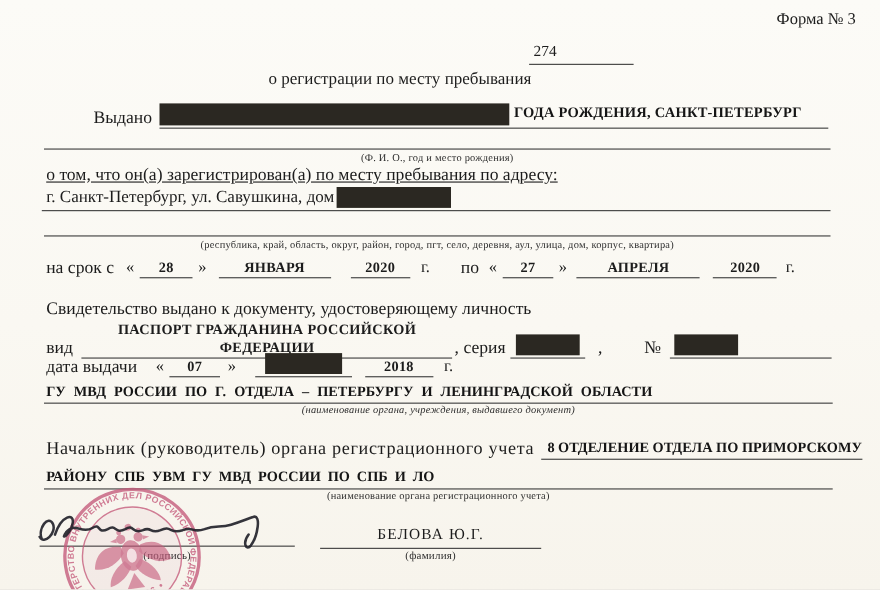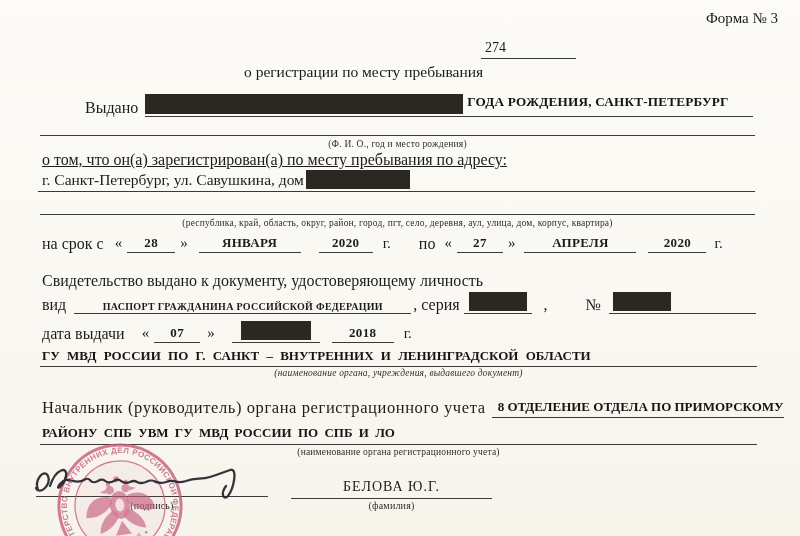--- a/index.html
+++ b/index.html
@@ -65,39 +65,39 @@
     <span class="quote" style="margin-left:4px;">»</span>
     <span class="fillcell" style="width:112px; margin-left:8px;">АПРЕЛЯ</span>
     <span class="fillcell" style="width:58px; margin-left:12px;">2020</span>
     <span class="yr" style="margin-left:8px;">г.</span>
   </div>
 
   <div class="abs lbl" style="left:42px; top:272px;">Свидетельство выдано к документу, удостоверяющему личность</div>
 
   <div class="abs rowflex" style="left:42px; top:292px; width:714px;">
     <span class="lbl">вид</span>
-    <span class="fillcell" style="width:337px; margin-left:8px; font-size:10px;">ПАСПОРТ ГРАЖДАНИНА РОССИЙСКОЙ ФЕДЕРАЦИИ</span>
+    <span class="fillcell" style="width:337px; margin-left:8px; font-size:13px;">ПАСПОРТ ГРАЖДАНИНА РОССИЙСКОЙ ФЕДЕРАЦИИ</span>
     <span class="lbl" style="margin-left:2px;">, серия</span>
     <span class="rule" style="width:68px; margin-left:4px; text-align:center; padding-bottom:2px;"><span class="bar" style="width:58px; height:19px; vertical-align:bottom;"></span></span>
     <span class="lbl" style="margin-left:12px;">,</span>
     <span class="lbl" style="margin-left:38px;">№</span>
     <span class="rule" style="flex:1; margin-left:8px; padding:0 0 2px 4px;"><span class="bar" style="width:58px; height:19px; vertical-align:bottom;"></span></span>
   </div>
 
   <div class="abs rowflex" style="left:42px; top:321px;">
     <span class="lbl">дата выдачи</span>
     <span class="quote" style="margin-left:16px;">«</span>
     <span class="fillcell" style="width:46px; margin-left:4px;">07</span>
     <span class="quote" style="margin-left:6px;">»</span>
     <span class="rule" style="width:88px; margin-left:16px; text-align:center; padding-bottom:2px;"><span class="bar" style="width:70px; height:19px; vertical-align:bottom;"></span></span>
     <span class="fillcell" style="width:62px; margin-left:12px;">2018</span>
     <span class="yr" style="margin-left:10px;">г.</span>
   </div>
 
-  <div class="abs rule filltext" style="left:40px; top:348px; width:717px; padding:0 0 2px 2px; font-size:13px; word-spacing:4px;">ГУ  МВД  РОССИИ  ПО  Г. САНКТ – ВНУТРЕННИХ  И  ЛЕНИНГРАДСКОЙ ОБЛАСТИ</div>
+  <div class="abs rule filltext" style="left:40px; top:348px; width:717px; padding:0 0 2px 2px; font-size:13px; word-spacing:4px;">ГУ  МВД  РОССИИ  ПО  Г. ОТДЕЛА – ПЕТЕРБУРГУ  И  ЛЕНИНГРАДСКОЙ ОБЛАСТИ</div>
   <div class="abs cap" style="left:40px; top:368px; width:717px;font-style:italic;">(наименование органа, учреждения, выдавшего документ)</div>
 
   <div class="abs rowflex" style="left:42px; top:398px; width:714px;">
     <span style="font-size:16.5px; letter-spacing:.6px; white-space:nowrap;">Начальник (руководитель) органа регистрационного учета</span>
     <span class="rule filltext" style="flex:1; margin-left:6px; font-size:13px; padding:0 0 2px 6px; white-space:nowrap;">8 ОТДЕЛЕНИЕ ОТДЕЛА  ПО ПРИМОРСКОМУ</span>
   </div>
   <div class="abs rule filltext" style="left:40px; top:425px; width:717px; font-size:13px; word-spacing:3px; padding:0 0 3px 2px;">РАЙОНУ СПБ УВМ  ГУ  МВД РОССИИ  ПО СПБ  И  ЛО</div>
   <div class="abs cap" style="left:40px; top:447px; width:717px;">(наименование органа регистрационного учета)</div>
 
   <svg class="abs" style="left:40px; top:441px; z-index:1;" width="160" height="130" viewBox="0 0 160 130">

